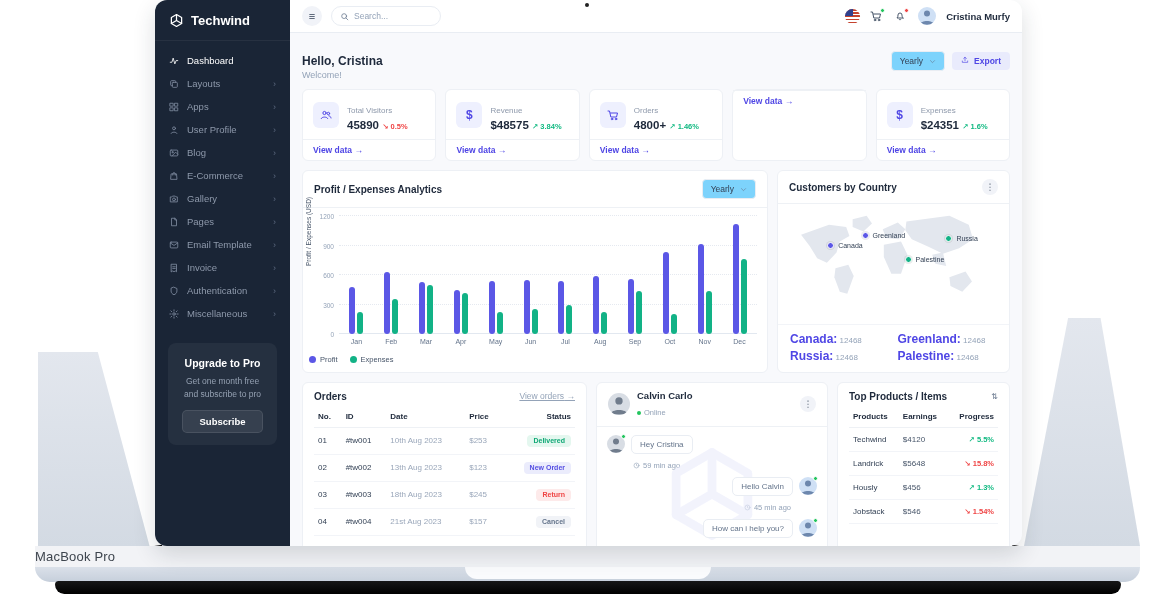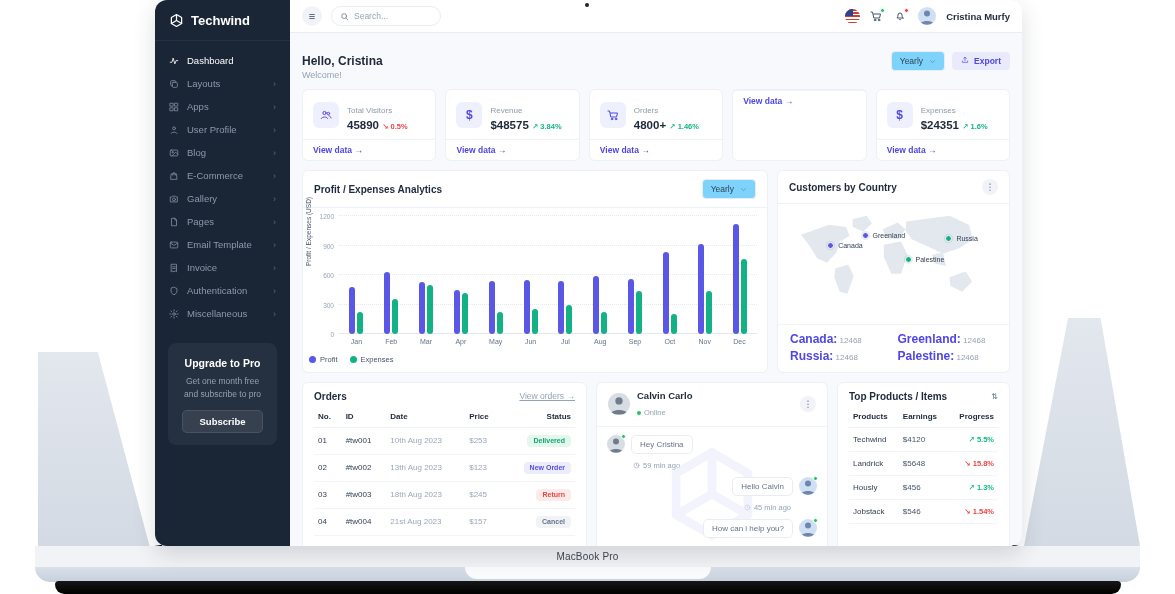--- a/index.html
+++ b/index.html
@@ -8,22 +8,22 @@
   .stage { position:relative; width:1175px; height:594px; }
 
   
   .lap-side { position:absolute; background:linear-gradient(180deg,#e3e7ee,#d3dae3); }
   .lap-side.left  { left:38px; top:352px; width:115px; height:194px; clip-path:polygon(0 0,52% 0,97% 100%,0 100%); }
   .lap-side.right { left:1024px; top:318px; width:116px; height:228px; clip-path:polygon(38% 0,66% 0,100% 100%,0 100%); }
   .lap-wedge { position:absolute; background:#0b0b0c; }
   .lap-wedge.left  { left:62px;  top:543px; width:100px; height:18px; clip-path:polygon(0 100%,100% 10%,100% 100%); }
   .lap-wedge.right { left:1012px; top:543px; width:100px; height:18px; clip-path:polygon(0 10%,100% 100%,0 100%); }
   .lap-strip { position:absolute; left:35px; top:546px; width:1105px; height:21px;
-    background:#f2f3f6; display:flex; align-items:center; justify-content:center;
-    font-size:10px; color:#3e454e; letter-spacing:.2px; }
+    background:#f2f3f6; display:flex; align-items:center; 
+    font-size:13px; color:#3e454e; letter-spacing:.2px; }
   .lap-base { position:absolute; left:35px; top:567px; width:1105px; height:15px;
     background:linear-gradient(180deg,#dae0e9,#c6cfdb); border-radius:0 0 16px 16px; }
   .lap-notch { position:absolute; left:465px; top:567px; width:246px; height:12px;
     background:#fafbfd; border-radius:0 0 12px 12px; }
   .lap-shadow { position:absolute; left:55px; top:581px; width:1066px; height:13px;
     background:linear-gradient(180deg,#161617,#000); border-radius:4px 4px 10px 10px; }
 
   
   .screen { position:absolute; left:155px; top:0; width:867px; height:546px;
     background:#f8f9fc; border-radius:12px; overflow:hidden; display:flex;

